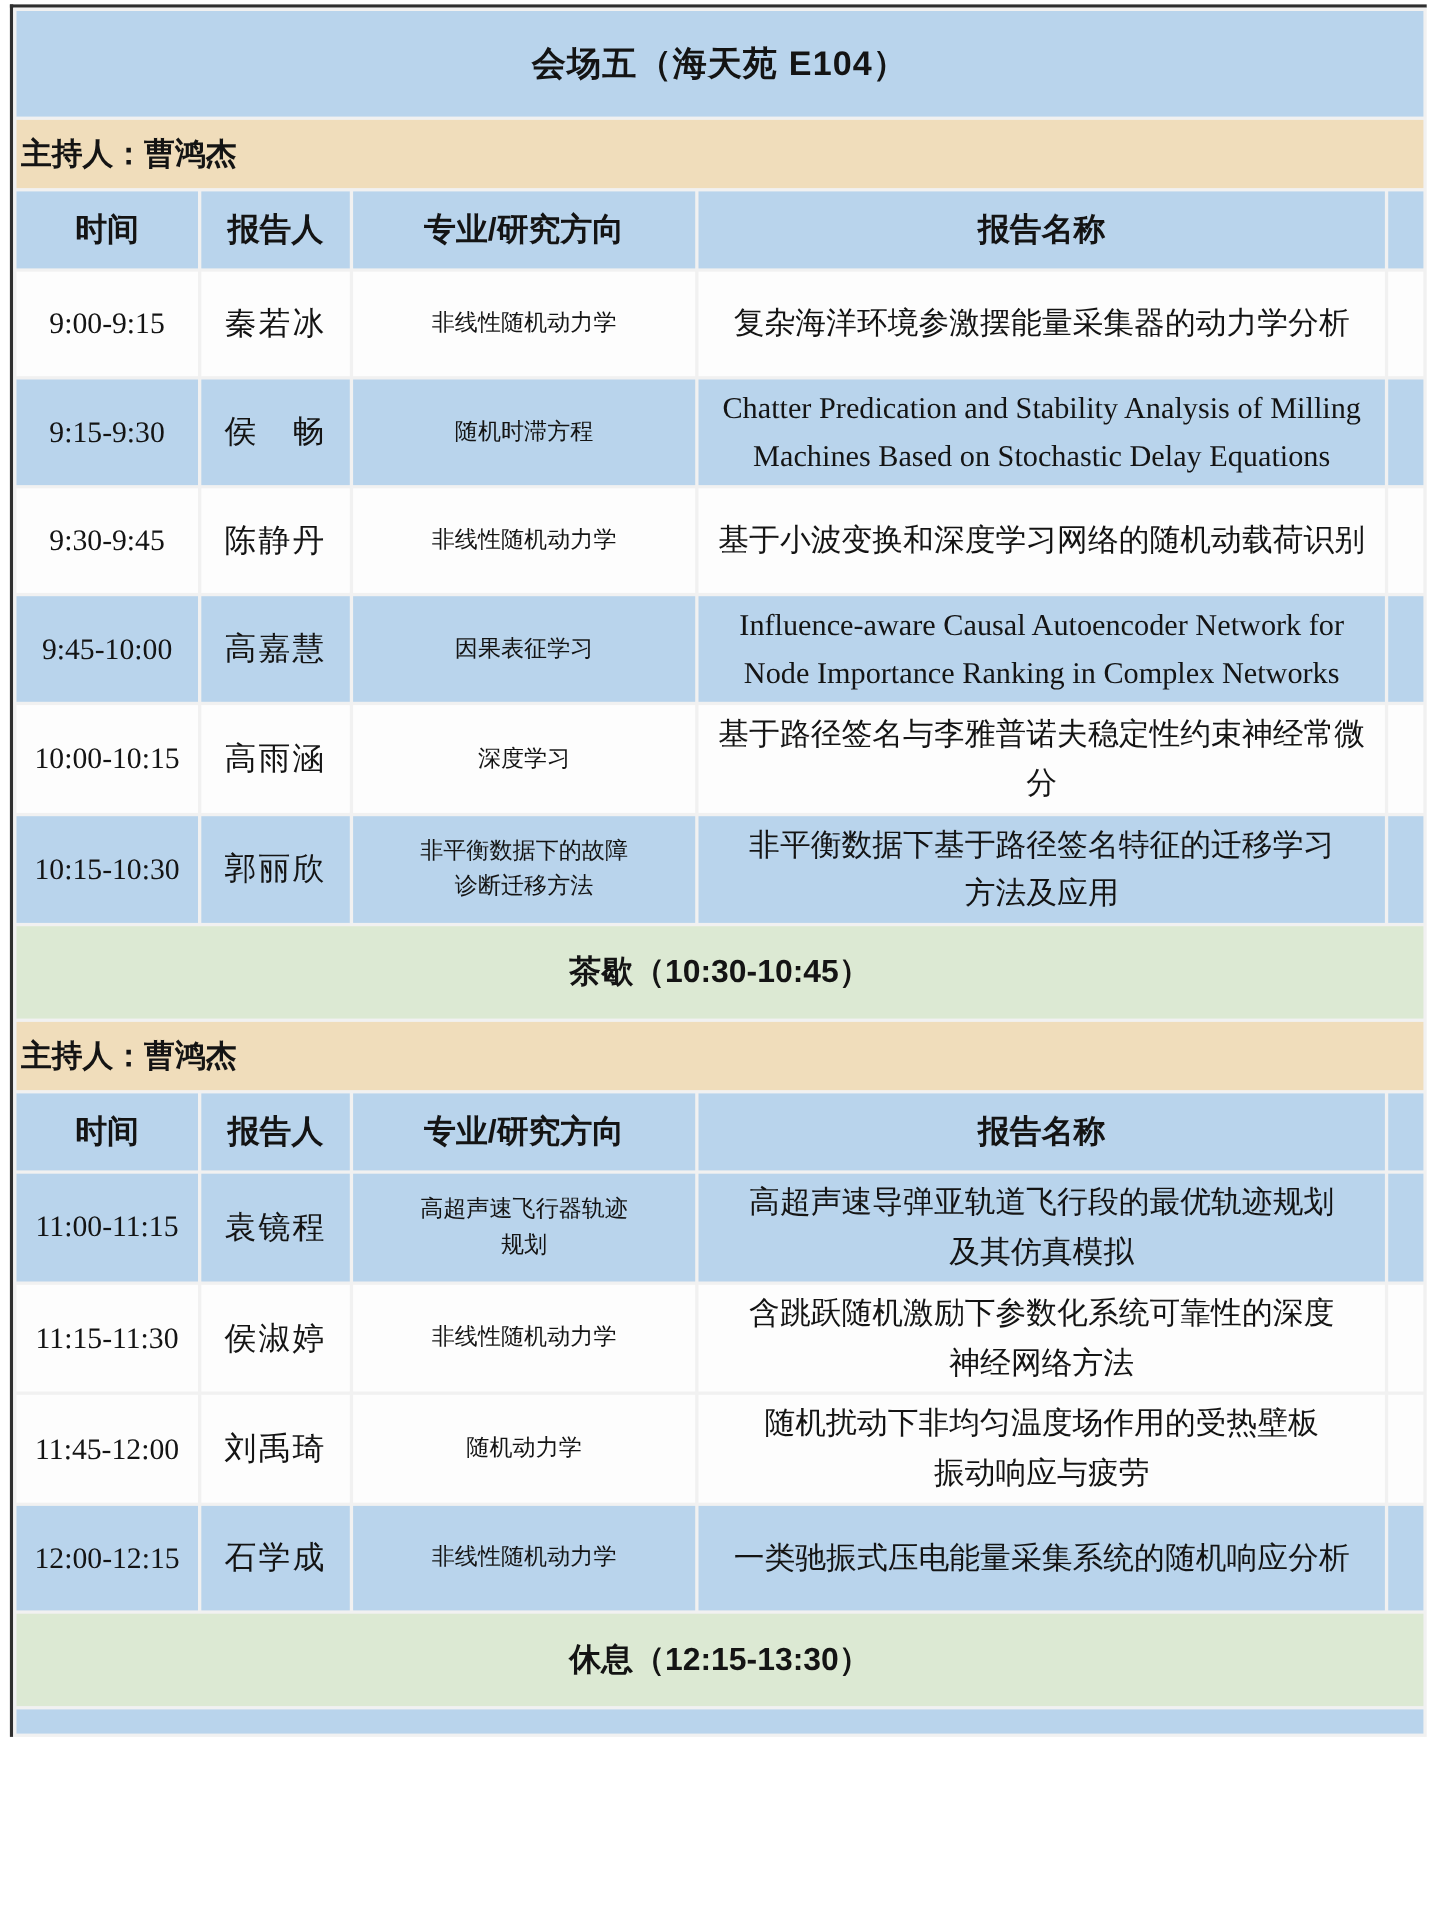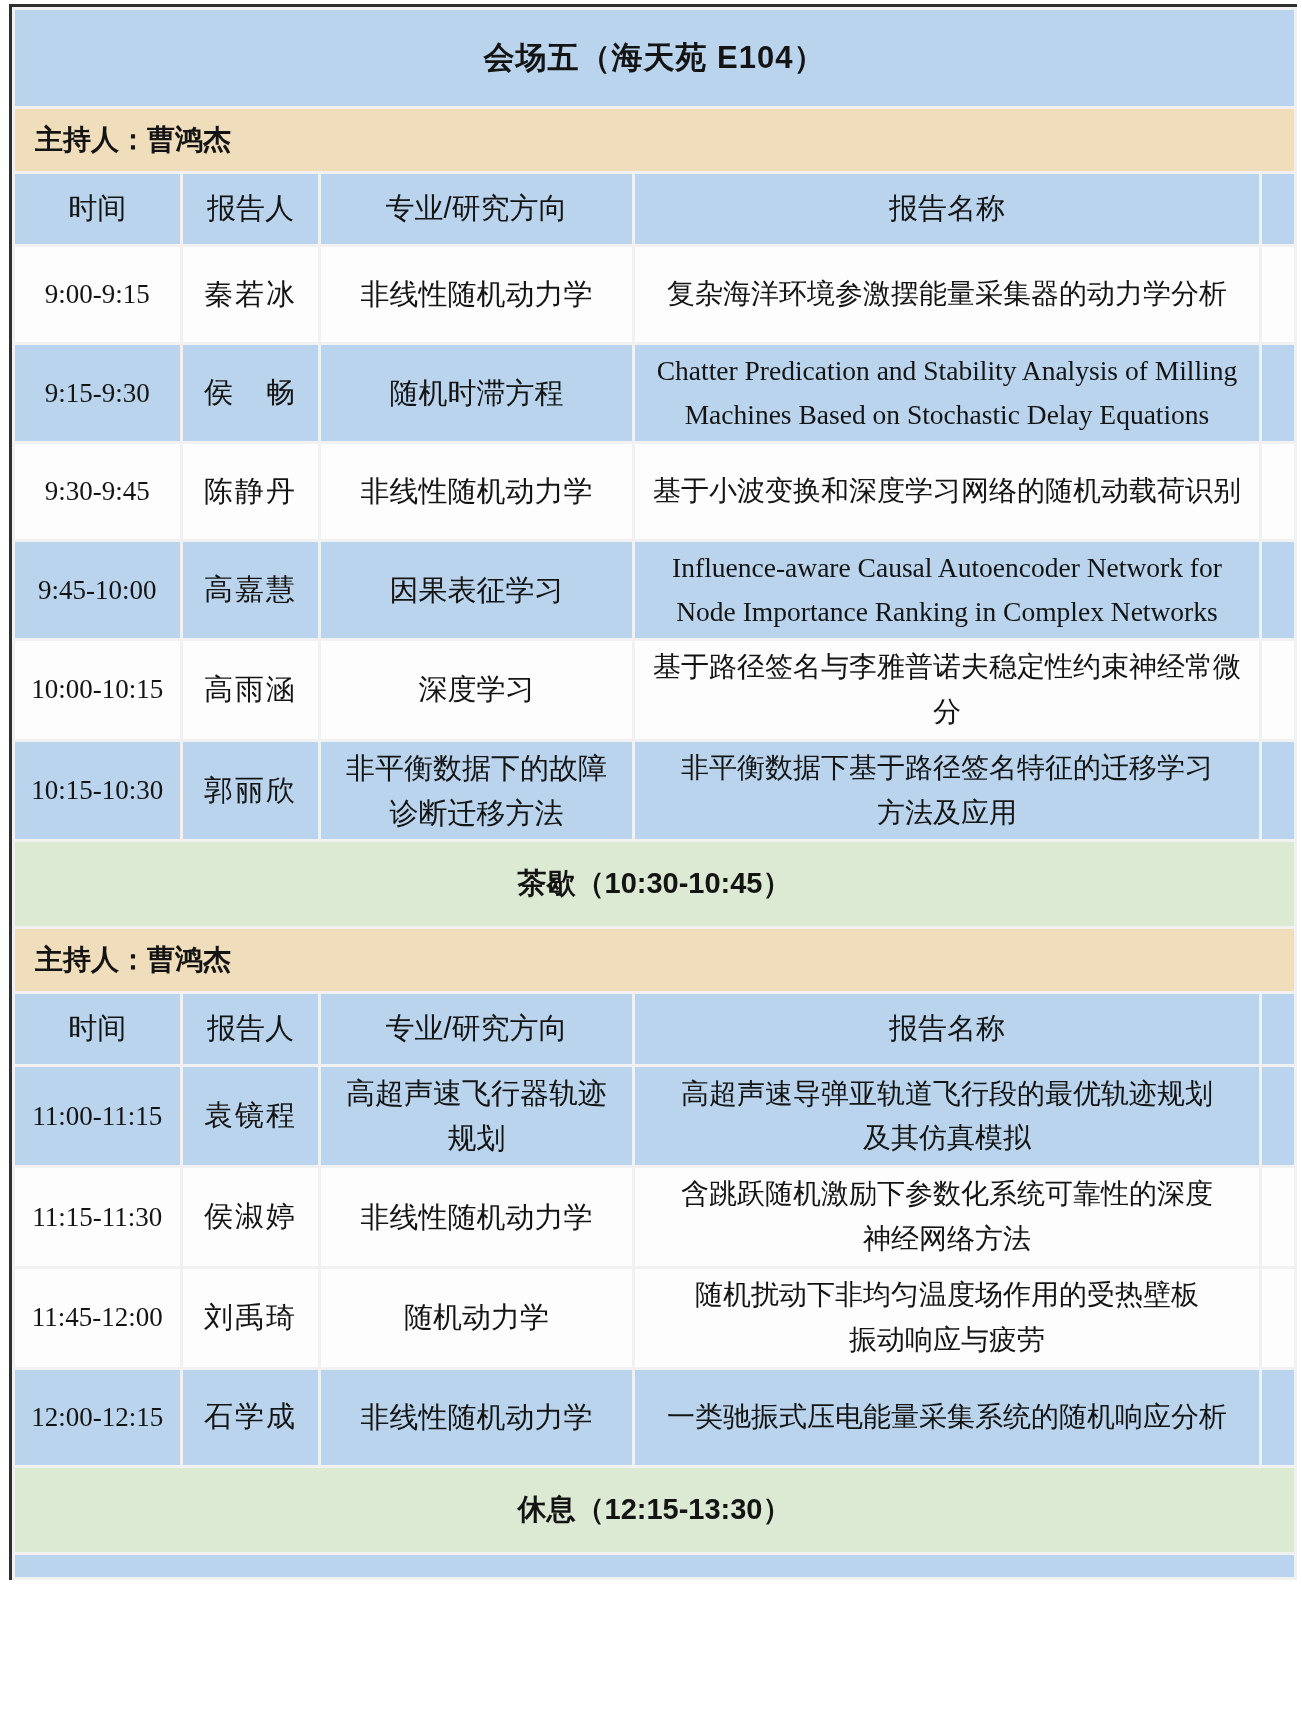--- a/index.html
+++ b/index.html
@@ -32,29 +32,29 @@
   .title-cell {
     background: var(--blue);
     font-weight: bold;
     font-size: 31px;
     height: 96px;
     letter-spacing: 1px;
   }
   .mod-cell {
     background: var(--tan);
     text-align: left;
-    padding-left: 20px;
+    padding-left: 4px;
     font-weight: bold;
     font-size: 28px;
     height: 62px;
     margin-top: 26px;
   }
   .head-cell {
     background: var(--blue);
-    font-weight: normal;
+    font-weight: bold;
     font-size: 29px;
     height: 70px;
   }
   .break-cell {
     background: var(--green);
     font-weight: bold;
     font-size: 29px;
     height: 84px;
   }
   .strip-cell {
@@ -68,21 +68,21 @@
   .time-cell {
     font-family: "Liberation Serif", "DejaVu Serif", serif;
     font-size: 27px;
     white-space: nowrap;
   }
   .speaker-cell {
     font-size: 29px;
     letter-spacing: 2px;
   }
   .field-cell {
-    font-size: 29px;
+    font-size: 21px;
     line-height: 1.55;
     white-space: pre-line;
   }
   .talk-cell {
     font-size: 28px;
     line-height: 1.6;
     white-space: pre-line;
   }
   .talk-cell.en {
     font-family: "Liberation Serif", "DejaVu Serif", serif;

